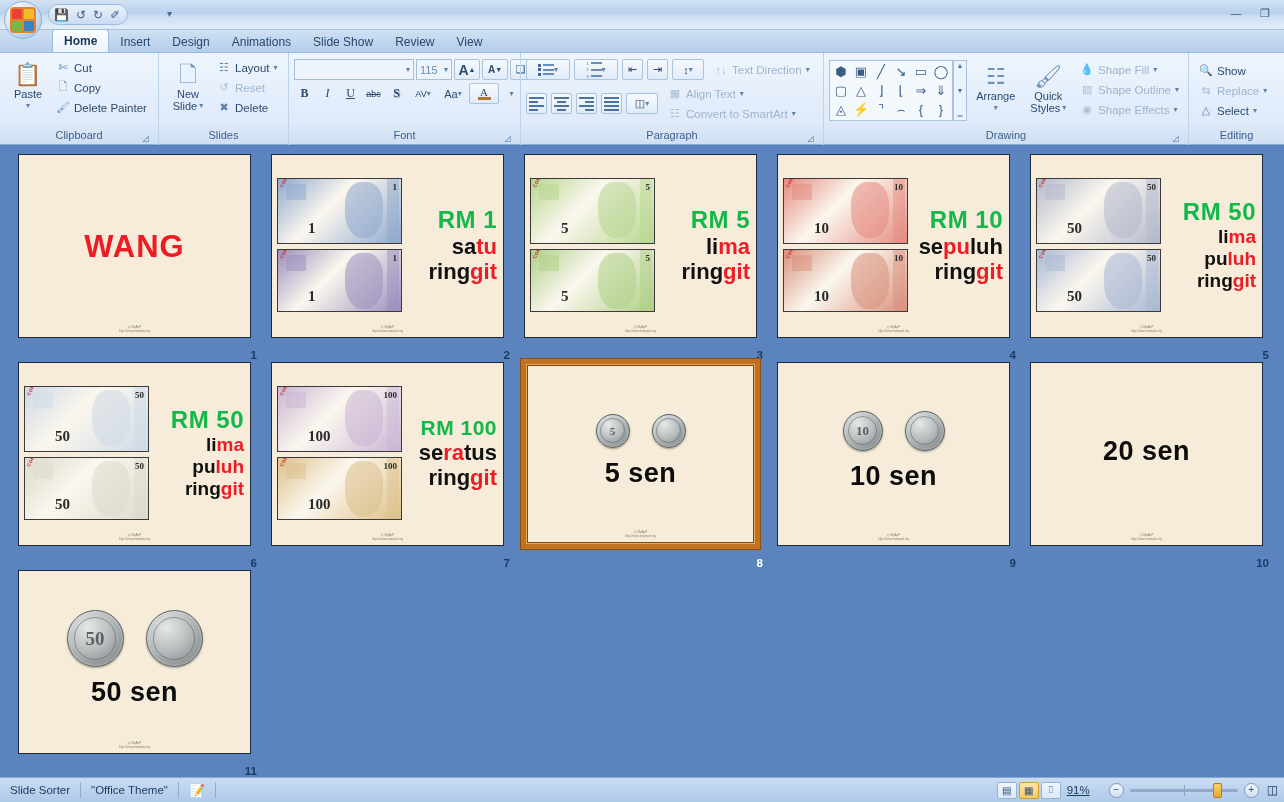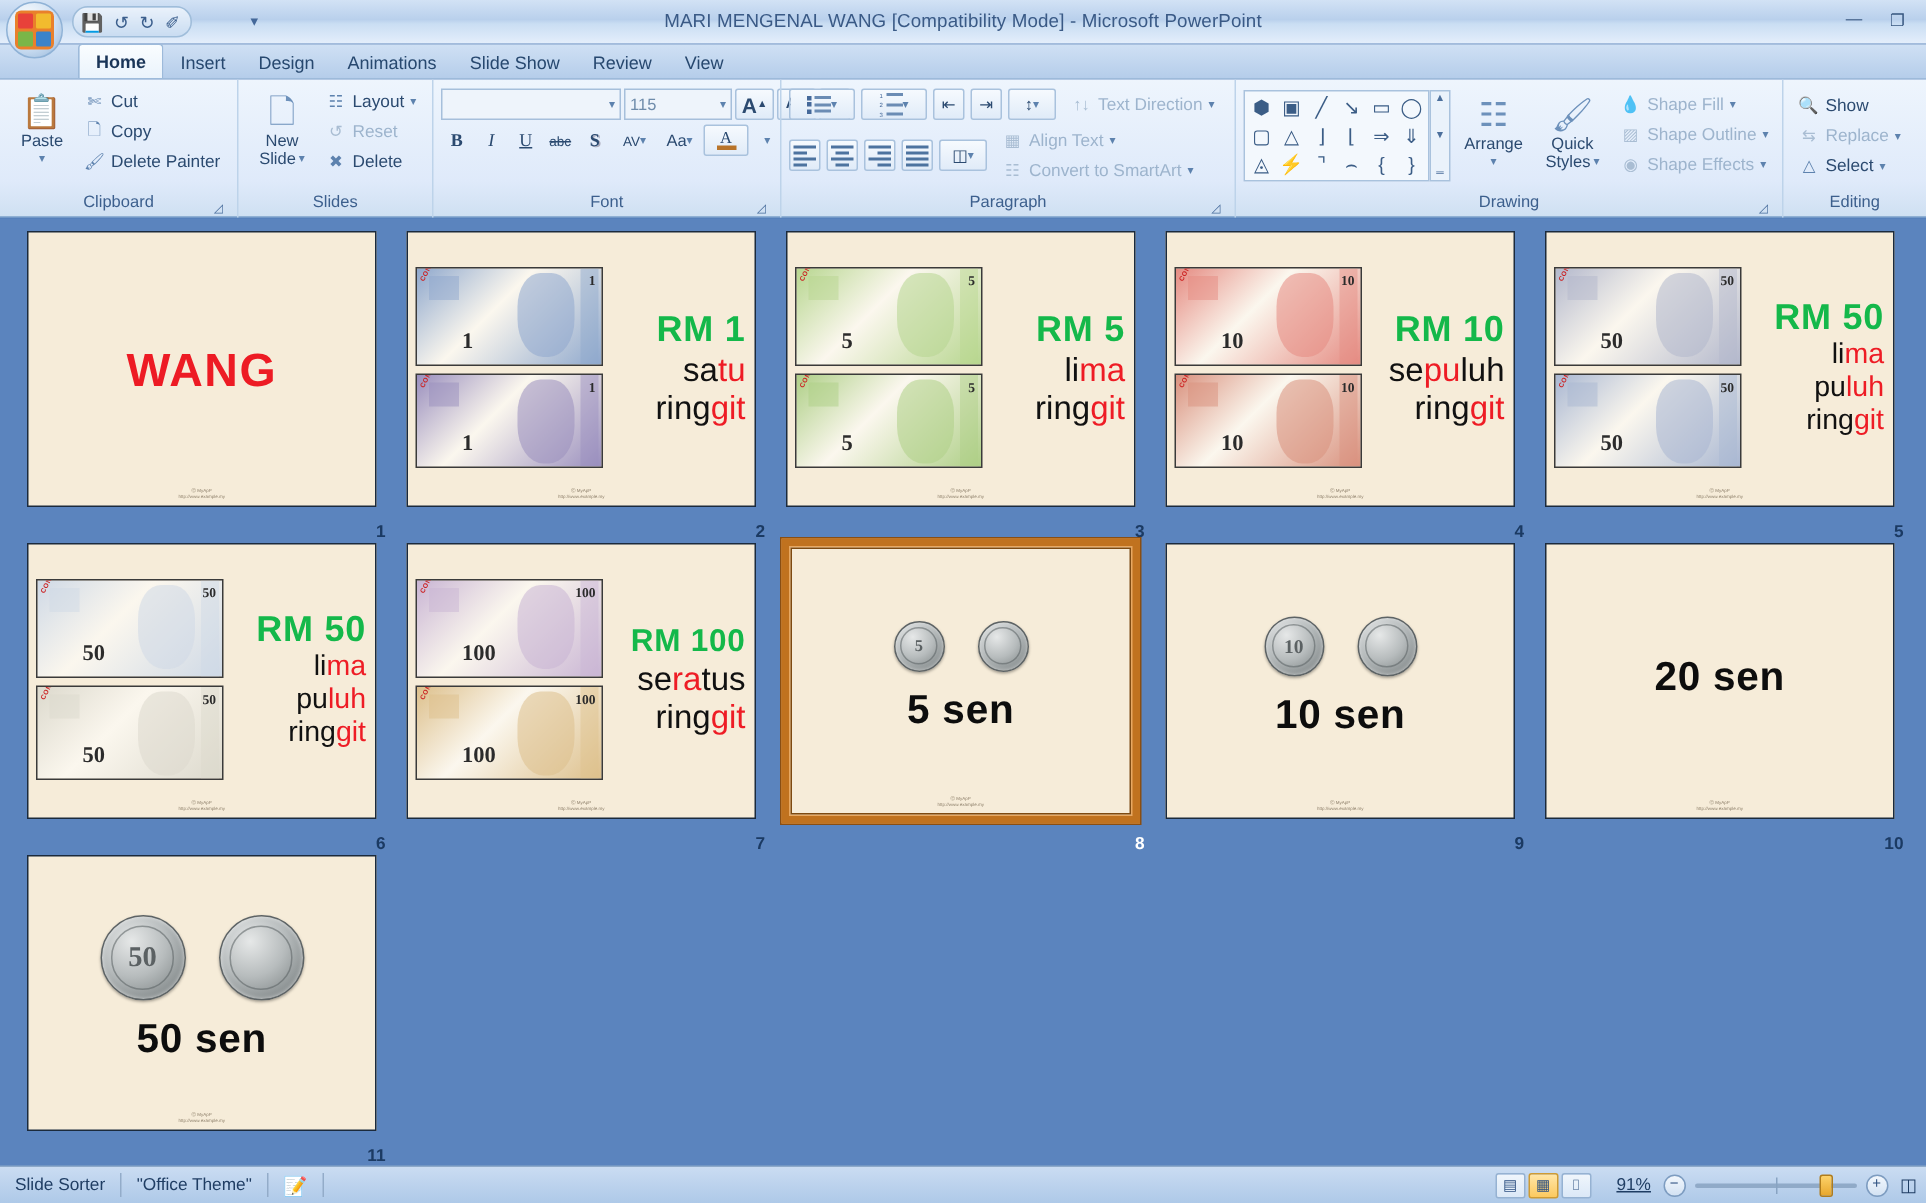--- a/index.html
+++ b/index.html
@@ -243,21 +243,21 @@
     opacity: .5;
   }
   .note .band { position: absolute; right: 2px; top: 0; bottom: 0; width: 12px; opacity: .45; }
 
   .words-col {
     flex: 1; display: flex; flex-direction: column; justify-content: center;
     align-items: flex-end; padding-right: 2px; padding-left: 3px;
   }
   .rm { font-size: 24px; font-weight: bold; color: #14b84a; letter-spacing: .5px; white-space: nowrap; }
   .rm.small { font-size: 21px; }
-  .wline { font-size: 22px; font-weight: normal; white-space: nowrap; line-height: 25px; }
+  .wline { font-size: 22px; font-weight: bold; white-space: nowrap; line-height: 25px; }
   .wline.small { font-size: 19px; line-height: 22px; }
   .bk { color: #111111; }
   .rd { color: #ee1c25; }
 
   
   .coin-slide { height: 100%; display: flex; flex-direction: column; align-items: center; justify-content: center; padding-bottom: 6px; }
   .coins { display: flex; gap: 22px; align-items: center; margin-bottom: 10px; }
   .coin {
     border-radius: 50%;
     background: radial-gradient(circle at 36% 30%, #e6e8e8 0%, #b7bcbd 45%, #8d9394 75%, #696f70 100%);
@@ -288,21 +288,21 @@
   .sb-sep { width: 1px; height: 16px; background: #93acc9; }
   .sb-spacer { flex: 1; }
   #viewbtns { display: flex; gap: 2px; padding: 0 6px; }
   .vbtn {
     width: 20px; height: 17px; border: 1px solid #96b2d2; border-radius: 2px;
     display: flex; align-items: center; justify-content: center;
     background: linear-gradient(to bottom,#f0f6fc,#dbe8f7); cursor: pointer;
     font-size: 10px; color: #2d5081;
   }
   .vbtn.on { background: linear-gradient(to bottom,#ffe6a8,#fcc95f); border-color: #cf9b33; }
-  #zoomtxt { width: 42px; text-align: right; padding-right: 8px; text-decoration: underline; }
+  #zoomtxt { width: 42px; padding-right: 8px; text-decoration: underline; }
   #zoomslider { display: flex; align-items: center; gap: 6px; padding-right: 8px; }
   .zbtn {
     width: 15px; height: 15px; border-radius: 50%;
     border: 1px solid #7d9cc0; background: linear-gradient(to bottom,#f2f7fd,#d3e2f3);
     display: flex; align-items: center; justify-content: center;
     font-size: 10px; color: #2d5081; cursor: pointer; line-height: 1;
   }
   #ztrack { width: 108px; height: 3px; background: #90aac8; position: relative; border-radius: 2px; }
   #ztick { position: absolute; left: 50%; top: -4px; width: 1px; height: 11px; background: #88a3c2; }
   #zhandle {
@@ -323,21 +323,20 @@
         <i></i>
     </div>
   </div>
   <div id="qat">
     <span class="qi">💾</span>
     <span class="qi">↺</span>
     <span class="qi">↻</span>
     <span class="qi">✐</span>
   </div>
   <div id="qat-more">▾</div>
-  <div id="title-text">MARI MENGENAL WANG [Compatibility Mode] - Microsoft PowerPoint</div>
   <div id="wincontrols">
     <span>—</span>
     <span>❐</span>
   </div>
 </div>
 
 <div id="tabstrip">
   <div class="tab active">Home</div>
   <div class="tab">Insert</div>
   <div class="tab">Design</div>
@@ -408,21 +407,21 @@
     </div>
   </div>
 
   <div class="rgroup" style="width:232px">
     <div class="rgroup-body" id="font-group-body">
       <div class="row">
         <div class="fbox" style="width:120px">
           <span></span>
           <span class="carat">▾</span>
         </div>
-        <div class="fbox" style="width:72px">
+        <div class="fbox" style="width:36px">
           <span>115</span>
           <span class="carat">▾</span>
         </div>
         <div class="tbtn boxed" style="width:26px">
           <span style="font-size:14px;font-weight:bold">A</span>
             <sup style="font-size:7px">▲</sup>
         </div>
         <div class="tbtn boxed" style="width:26px">
           <span style="font-size:10px;font-weight:bold">A</span>
             <sup style="font-size:7px">▼</sup>

